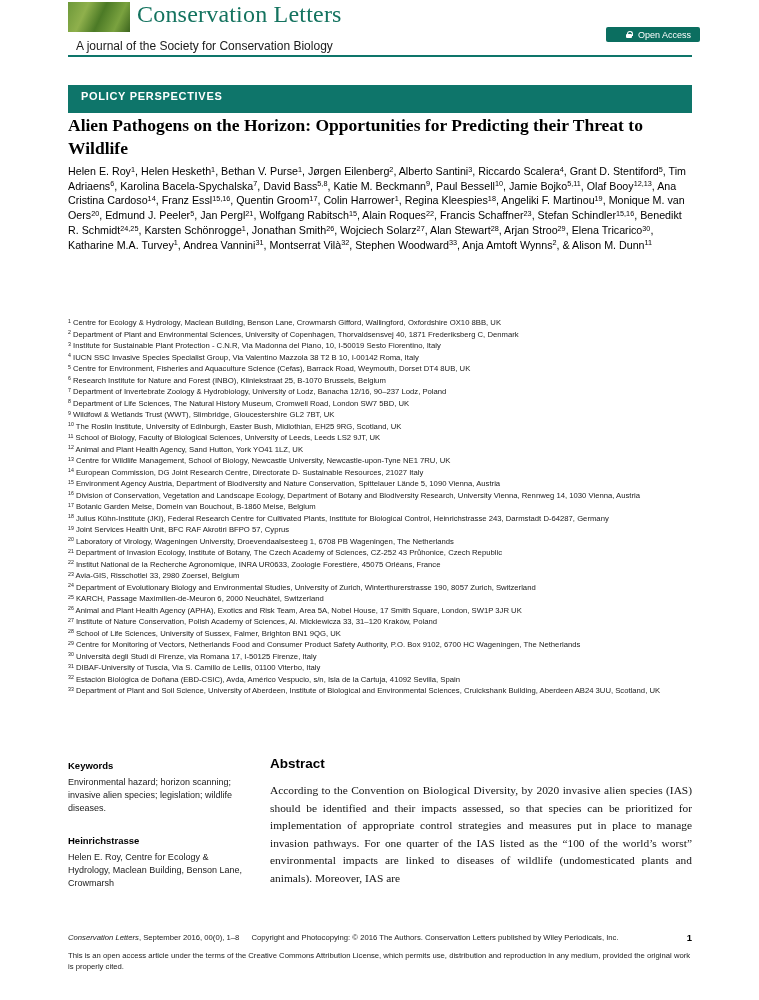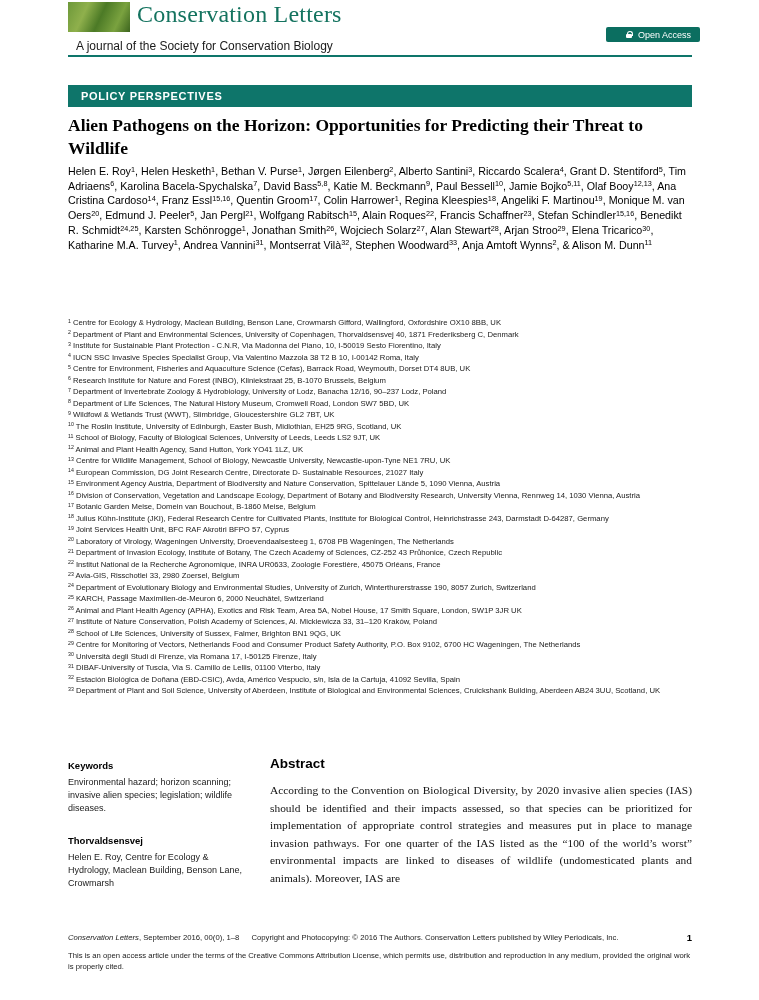--- a/index.html
+++ b/index.html
@@ -40,21 +40,21 @@
   .oa-lock:after {
     content:""; position:absolute; left:0; top:3px;
     width:6px; height:4px; background:#fff; border-radius:1px;
   }
   .header-rule {
     position:absolute; left:68px; top:55px; width:624px; height:2px;
     background:#0e756a;
   }
   
   .section-banner {
-    position:absolute; left:68px; top:85px; width:624px; height:22px;
+    position:absolute; left:68px; top:85px; width:624px; height:28px;
     background:#0e756a; color:#fff; font-weight:bold; font-size:11px;
     letter-spacing:0.7px; line-height:22px; padding-left:13px;
   }
   
   .article-title {
     position:absolute; left:68px; top:114px; width:610px;
     font-size:17.5px; font-weight:bold; line-height:23px;font-family:Liberation Serif, serif;
   }
   .authors {
     position:absolute; left:68px; top:164px; width:624px;
@@ -139,21 +139,21 @@
       <div class="affiliation"><sup>29</sup> Centre for Monitoring of Vectors, Netherlands Food and Consumer Product Safety Authority, P.O. Box 9102, 6700 HC Wageningen, The Netherlands</div>
       <div class="affiliation"><sup>30</sup> Università degli Studi di Firenze, via Romana 17, I-50125 Firenze, Italy</div>
       <div class="affiliation"><sup>31</sup> DIBAF-University of Tuscia, Via S. Camillo de Lellis, 01100 Viterbo, Italy</div>
       <div class="affiliation"><sup>32</sup> Estación Biológica de Doñana (EBD-CSIC), Avda, Américo Vespucio, s/n, Isla de la Cartuja, 41092 Sevilla, Spain</div>
       <div class="affiliation"><sup>33</sup> Department of Plant and Soil Science, University of Aberdeen, Institute of Biological and Environmental Sciences, Cruickshank Building, Aberdeen AB24 3UU, Scotland, UK</div>
     </div>
 
   <div class="sidebar">
     <div class="sidebar-heading">Keywords</div>
     <div class="sidebar-text">Environmental hazard; horizon scanning; invasive alien species; legislation; wildlife diseases.</div>
-    <div class="sidebar-heading corr-heading">Thorvaldsensvej</div>
+    <div class="sidebar-heading corr-heading">Heinrichstrasse</div>
     <div class="sidebar-text">Helen E. Roy, Centre for Ecology &amp; Hydrology, Maclean Building, Benson Lane, Crowmarsh</div>
   </div>
 
   <div class="abstract">
     <div class="abstract-heading">Abstract</div>
     <div class="abstract-body">According to the Convention on Biological Diversity, by 2020 invasive alien species (IAS) should be identified and their impacts assessed, so that species can be prioritized for implementation of appropriate control strategies and measures put in place to manage invasion pathways. For one quarter of the IAS listed as the “100 of the world’s worst” environmental impacts are linked to diseases of wildlife (undomesticated plants and animals). Moreover, IAS are</div>
   </div>
 
   <div class="footer">
     <div class="footer-line1">

